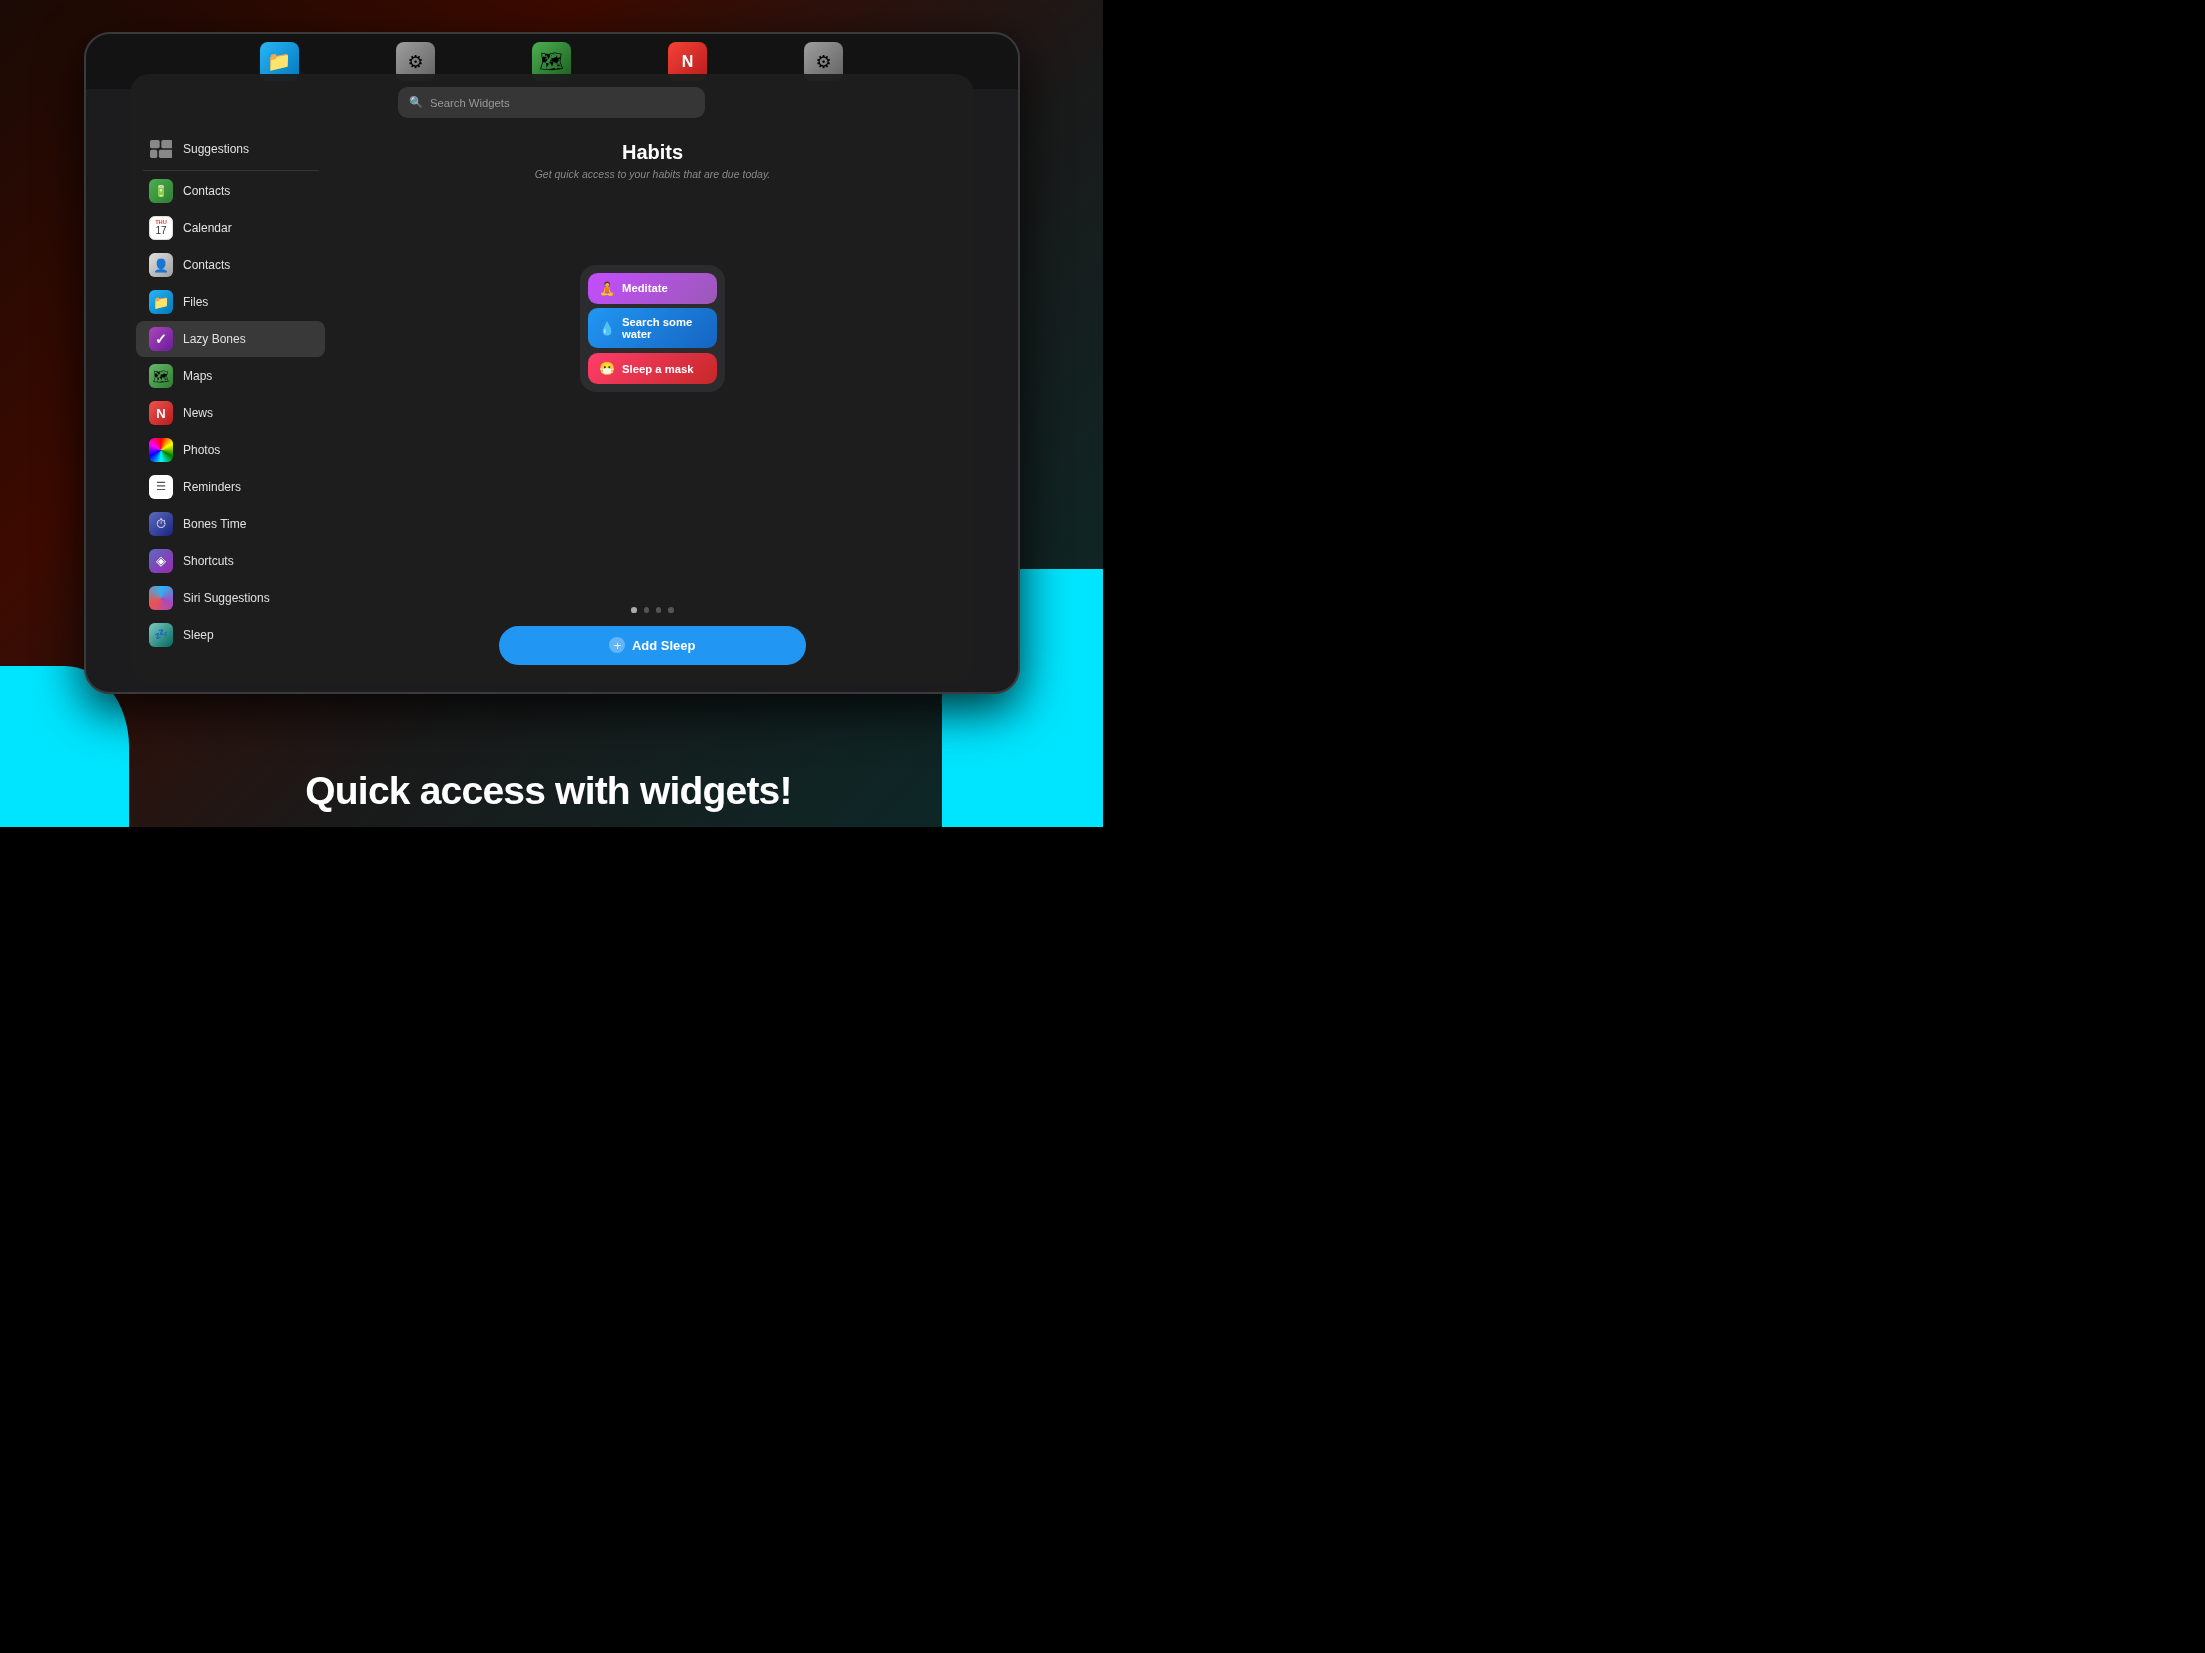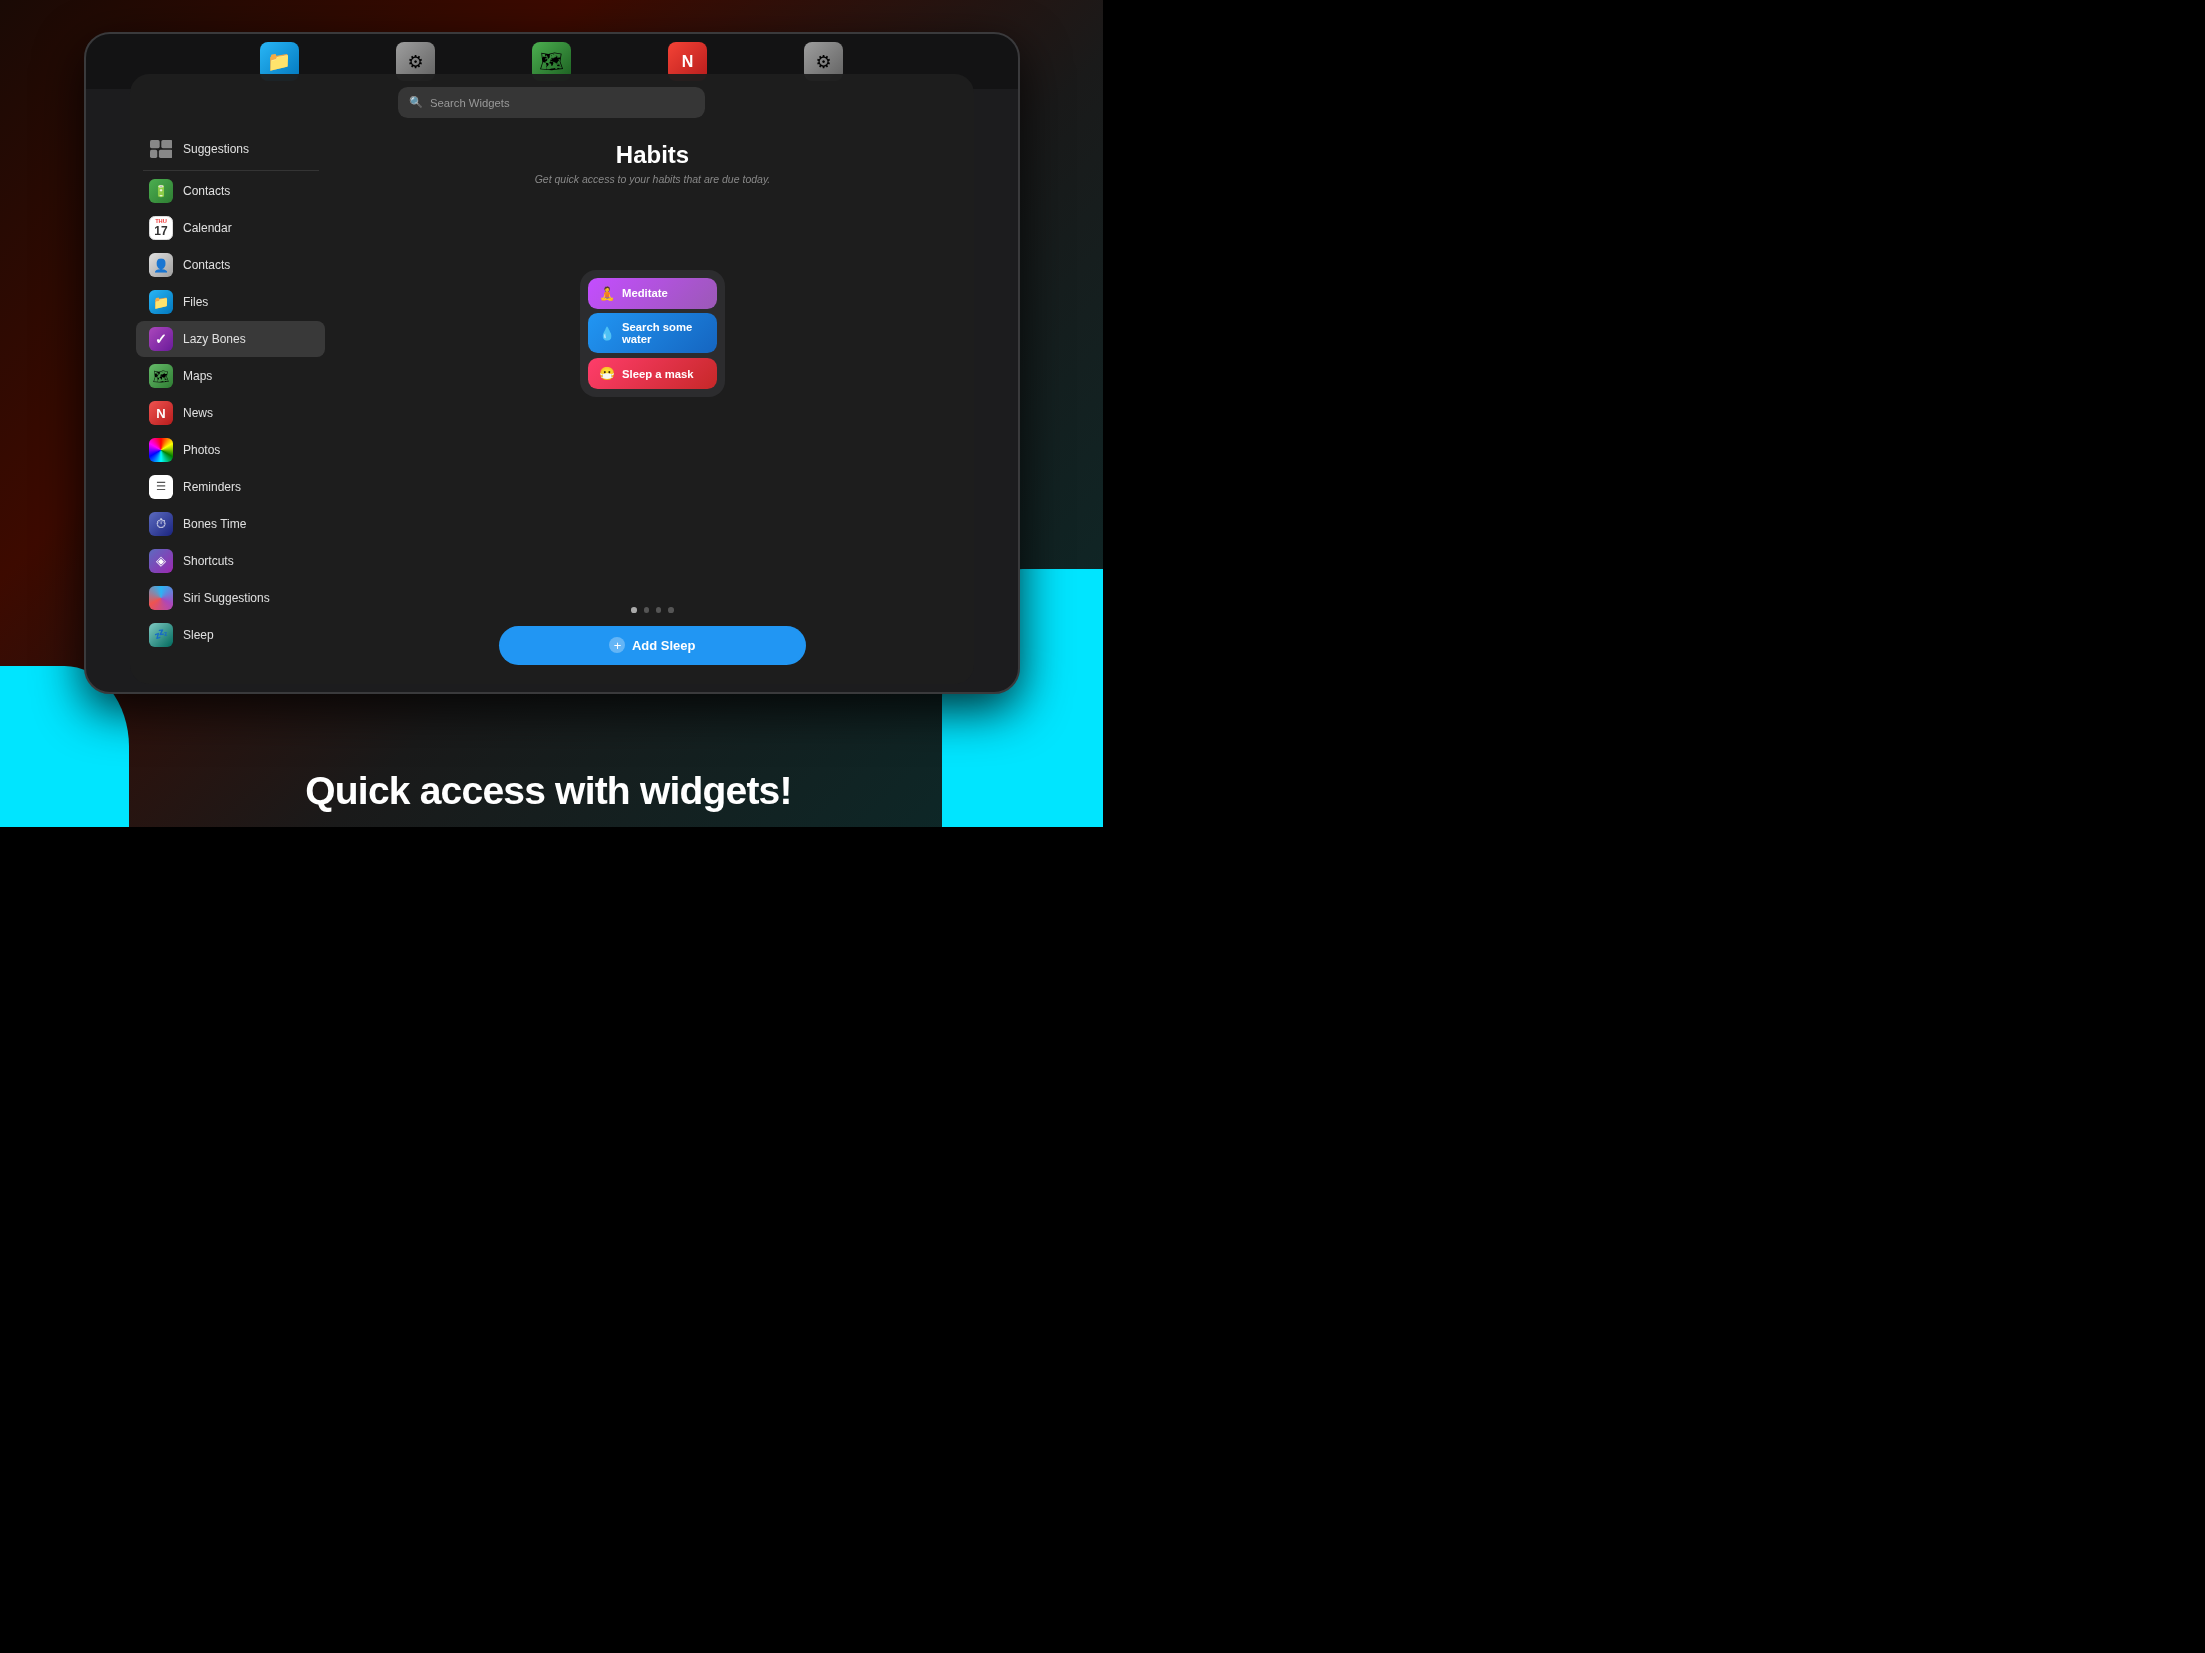--- a/index.html
+++ b/index.html
@@ -190,21 +190,21 @@
     .right-content {
       flex: 1;
       display: flex;
       flex-direction: column;
       align-items: center;
       padding: 16px 16px 13px;
     }
 
     .widget-title {
       color: #fff;
-      font-size: 24px;
+      font-size: 20px;
       font-weight: 700;
       margin-bottom: 4.8px;
     }
 
     .widget-subtitle {
       color: #888;
       font-size: 10.5px;
       margin-bottom: 19.4px;
       font-style: italic;
     }
@@ -361,21 +361,21 @@
         <div class="sidebar-divider"></div>
 
         <div class="sidebar-item">
           <div class="sidebar-icon icon-batteries" style="font-size:11.3px;">🔋</div>
           <span class="sidebar-label">Contacts</span>
         </div>
 
         <div class="sidebar-item">
           <div class="sidebar-icon icon-calendar" style="font-size:9px; font-weight:700; color:#e33; flex-direction:column; border: 0.8px solid #ddd;">
             <div style="font-size:5.7px; color:#e33; line-height:1;">THU</div>
-            <div style="font-size:12px; font-weight:700; color:#333; line-height:1;">17</div>
+            <div style="font-size:10px; font-weight:400; color:#333; line-height:1;">17</div>
           </div>
           <span class="sidebar-label">Calendar</span>
         </div>
 
         <div class="sidebar-item">
           <div class="sidebar-icon icon-contacts" style="font-size:13px;">👤</div>
           <span class="sidebar-label">Contacts</span>
         </div>
 
         <div class="sidebar-item">

